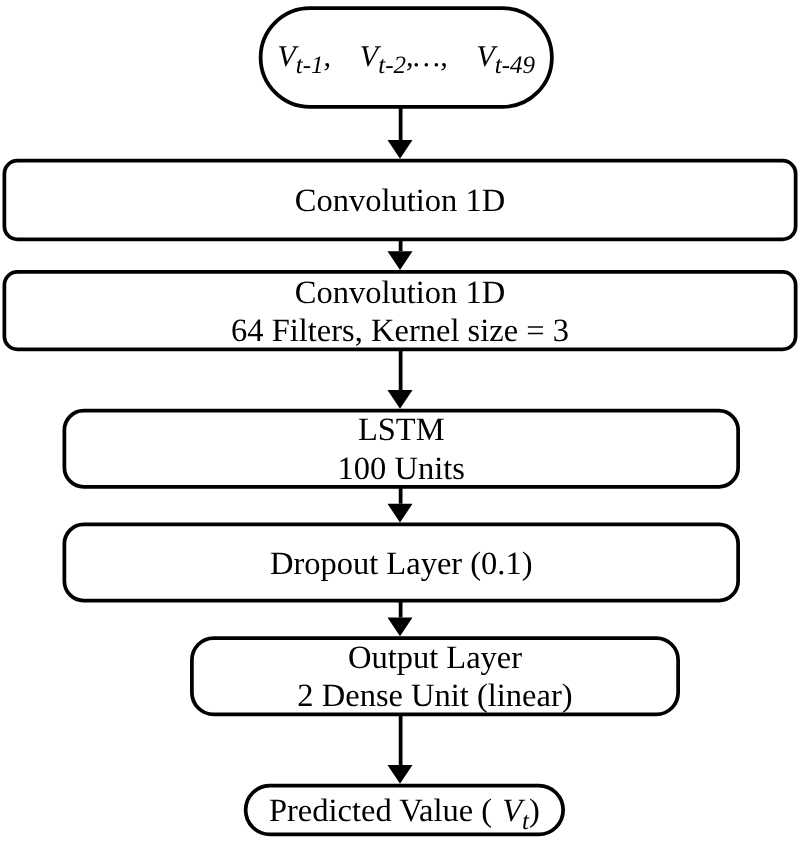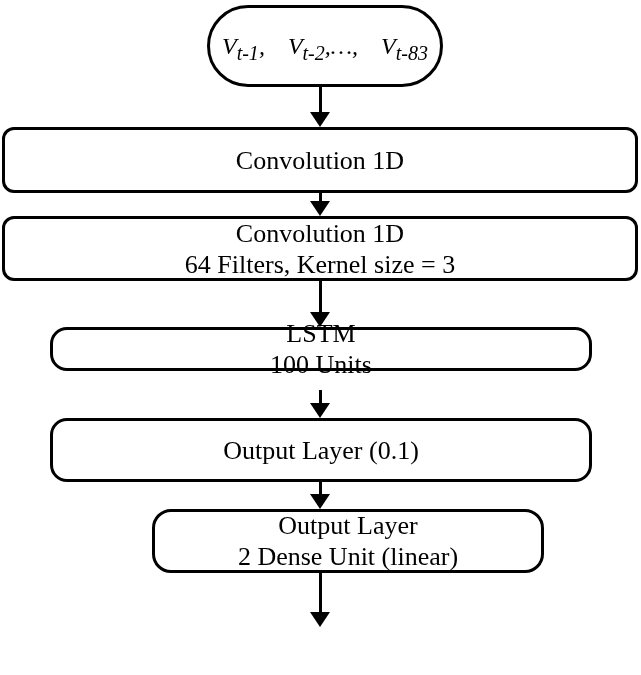--- a/index.html
+++ b/index.html
@@ -25,21 +25,21 @@
     flex-direction: column;
     align-items: center;
     justify-content: center;
     text-align: center;
     font-size: 26px;
     line-height: 31px;
   }
   .n-input     { left: 207px; top: 5px;   width: 236px; height: 82px; border-radius: 41px; }
   .n-conv1     { left: 2px;   top: 127px; width: 636px; height: 66px; border-radius: 12px; }
   .n-conv2     { left: 2px;   top: 216px; width: 636px; height: 65px; border-radius: 12px; }
-  .n-lstm      { left: 50px;  top: 327px; width: 542px; height: 44px; border-radius: 17px; }
+  .n-lstm      { left: 50px;  top: 327px; width: 542px; height: 64px; border-radius: 17px; }
   .n-dropout   { left: 50px;  top: 418px; width: 542px; height: 64px; border-radius: 17px; }
   .n-output    { left: 152px; top: 509px; width: 392px; height: 64px; border-radius: 19px; }
   .n-predicted { left: 195px; top: 627px; width: 257px; height: 42px; border-radius: 21px; }
 
   .n-input { font-size: 25px; line-height: 30px; }
   .n-predicted { font-size: 26px; }
 
   .vars {
     font-style: italic;
     font-size: 24px;
@@ -81,21 +81,21 @@
 </style>
 </head>
 <body>
 
 <div class="canvas">
 
   <div class="node n-input">
     <div class="vars">
       <span class="var"><span>V</span><sub>t-1</sub><span>,</span></span>
       <span class="var"><span>V</span><sub>t-2</sub><span>,…,</span></span>
-      <span class="var"><span>V</span><sub>t-83</sub><span></span></span>
+      <span class="var"><span>V</span><sub>t-49</sub><span></span></span>
     </div>
   </div>
 
   <div class="arrow a1">
     <div class="shaft"></div>
     <div class="head"></div>
   </div>
 
   <div class="node n-conv1">
     <div>Convolution 1D</div>
@@ -120,32 +120,37 @@
     <div>LSTM</div>
     <div>100 Units</div>
   </div>
 
   <div class="arrow a4">
     <div class="shaft"></div>
     <div class="head"></div>
   </div>
 
   <div class="node n-dropout">
-    <div>Output Layer (0.1)</div>
+    <div>Dropout Layer (0.1)</div>
   </div>
 
   <div class="arrow a5">
     <div class="shaft"></div>
     <div class="head"></div>
   </div>
 
   <div class="node n-output">
     <div>Output Layer</div>
     <div>2 Dense Unit (linear)</div>
   </div>
 
   <div class="arrow a6">
     <div class="shaft"></div>
     <div class="head"></div>
   </div>
 
+  <div class="node n-predicted">
+    <div>
+      <span>Predicted Value (</span><span class="pred-var"><span>V</span><sub>t</sub></span><span>)</span>
+    </div>
+  </div>
 
 </div>
 
 </body></html>

